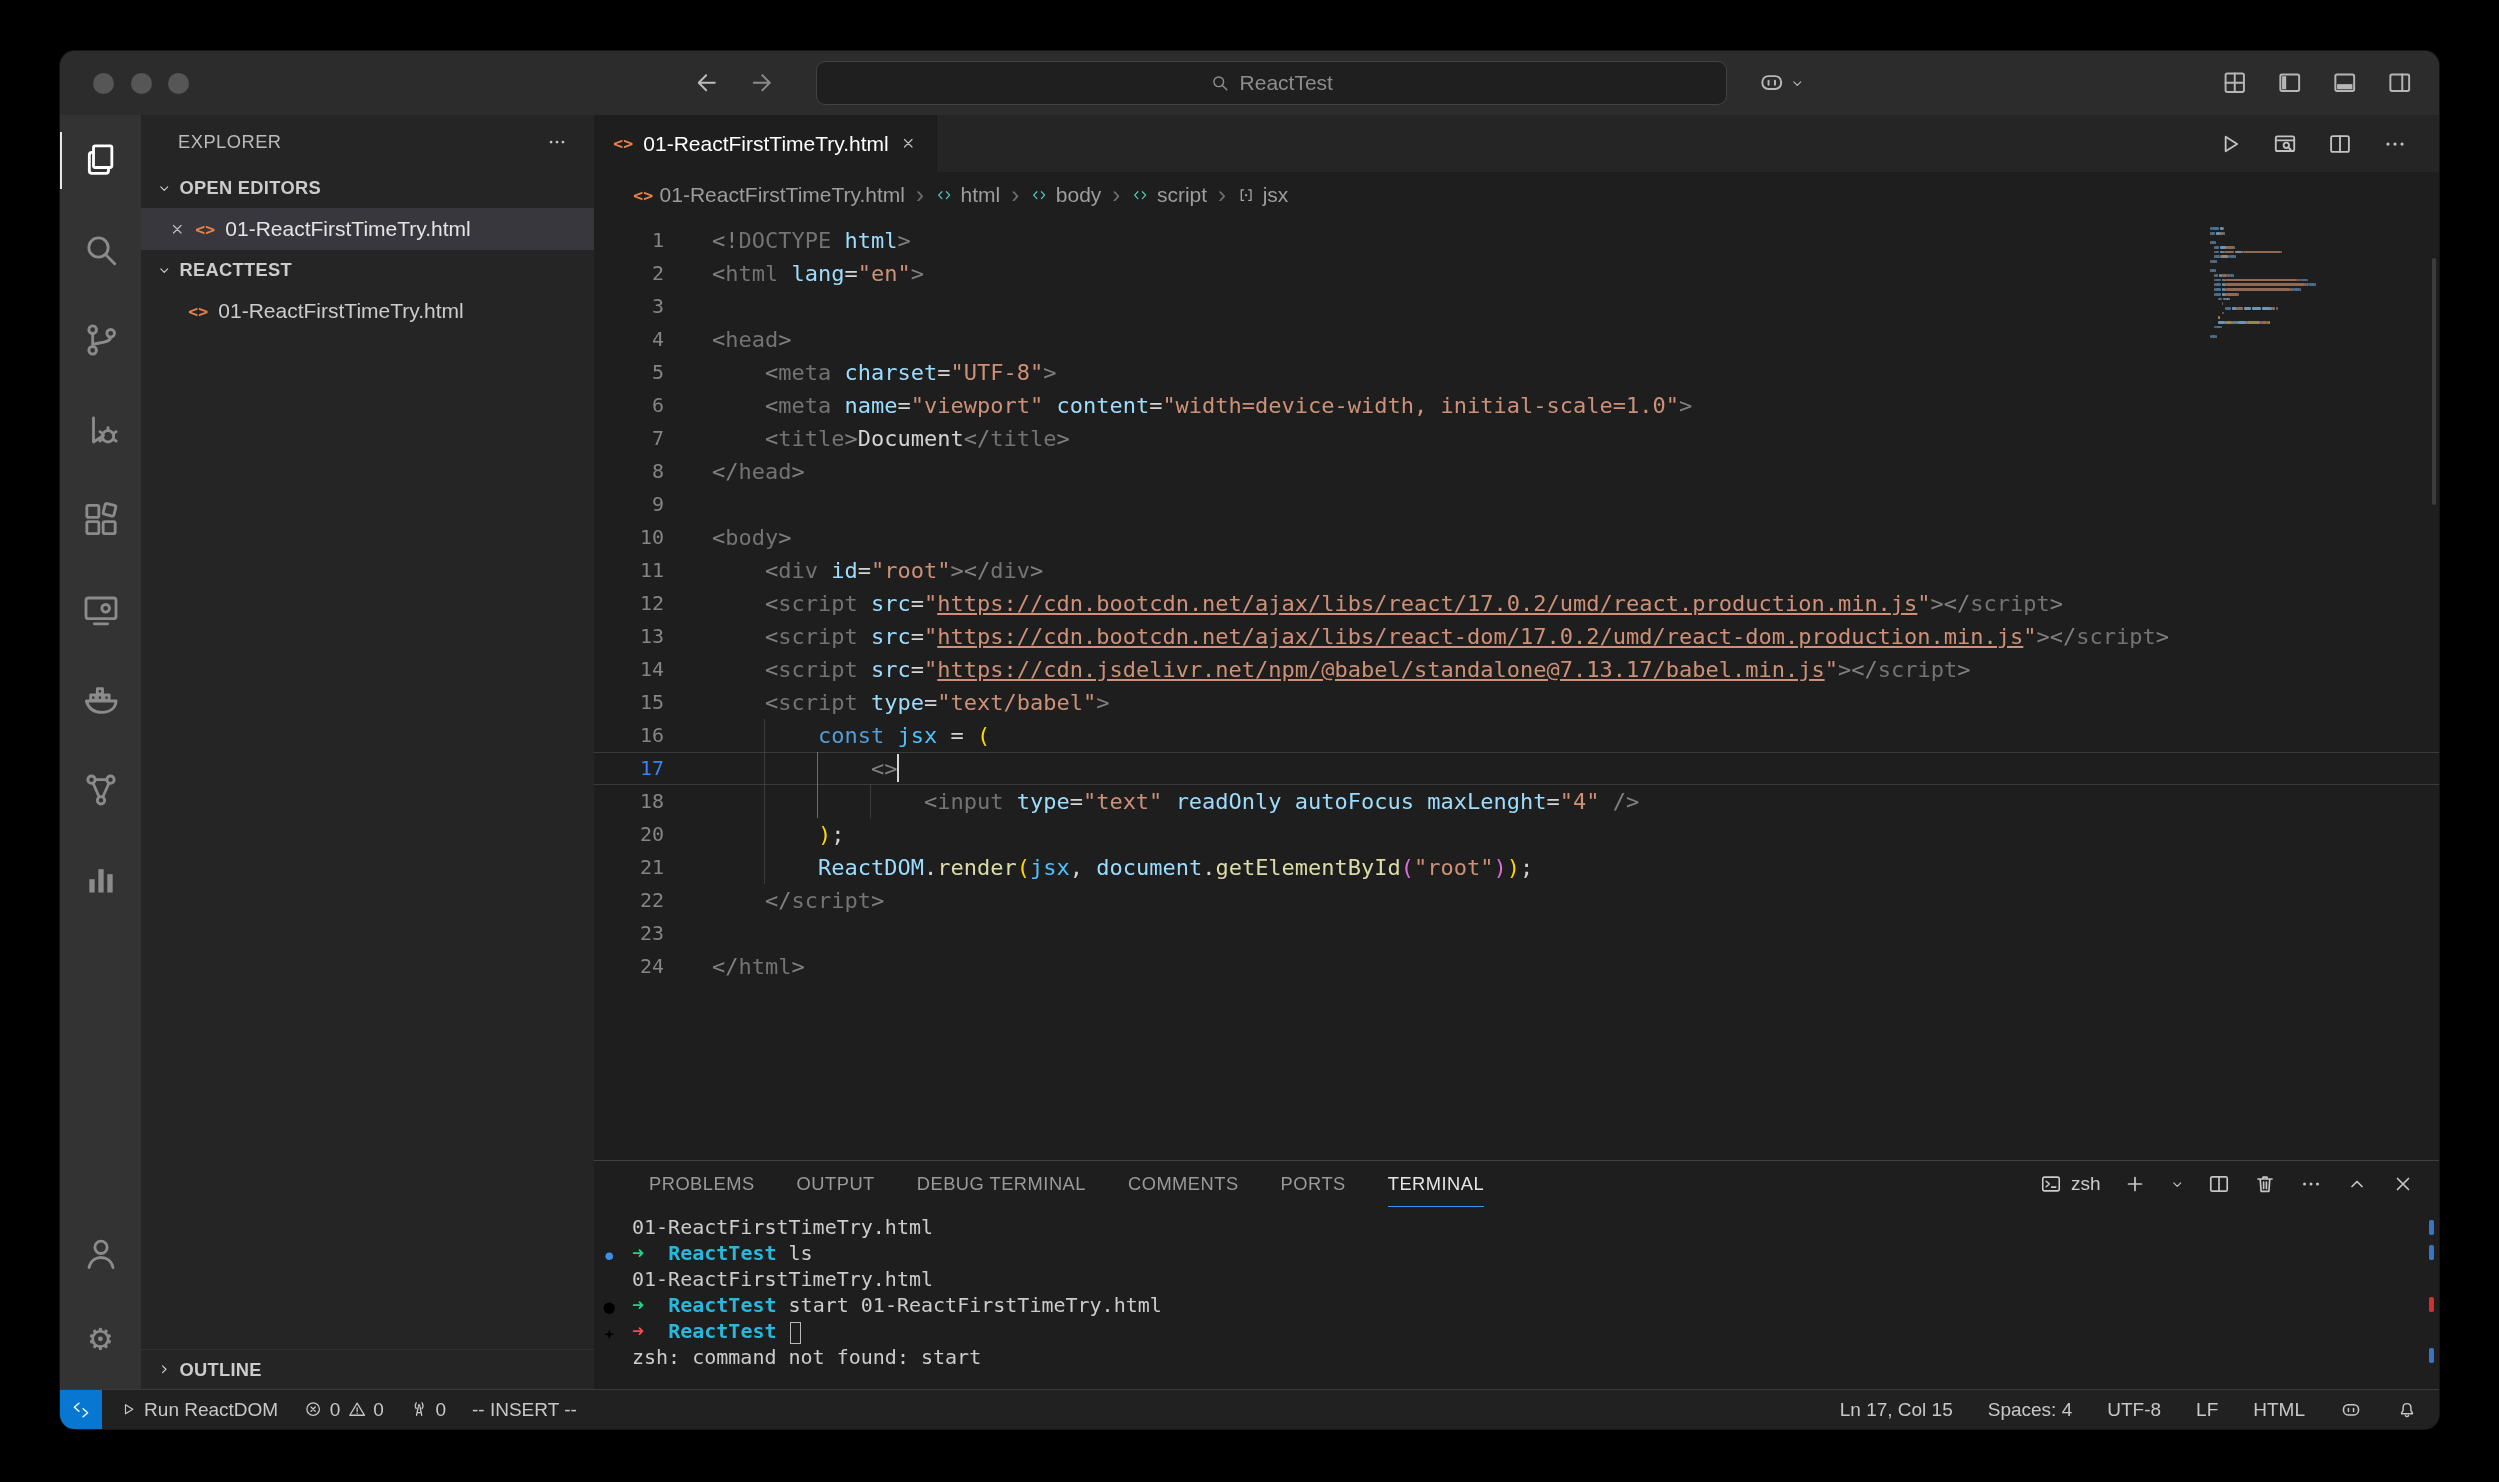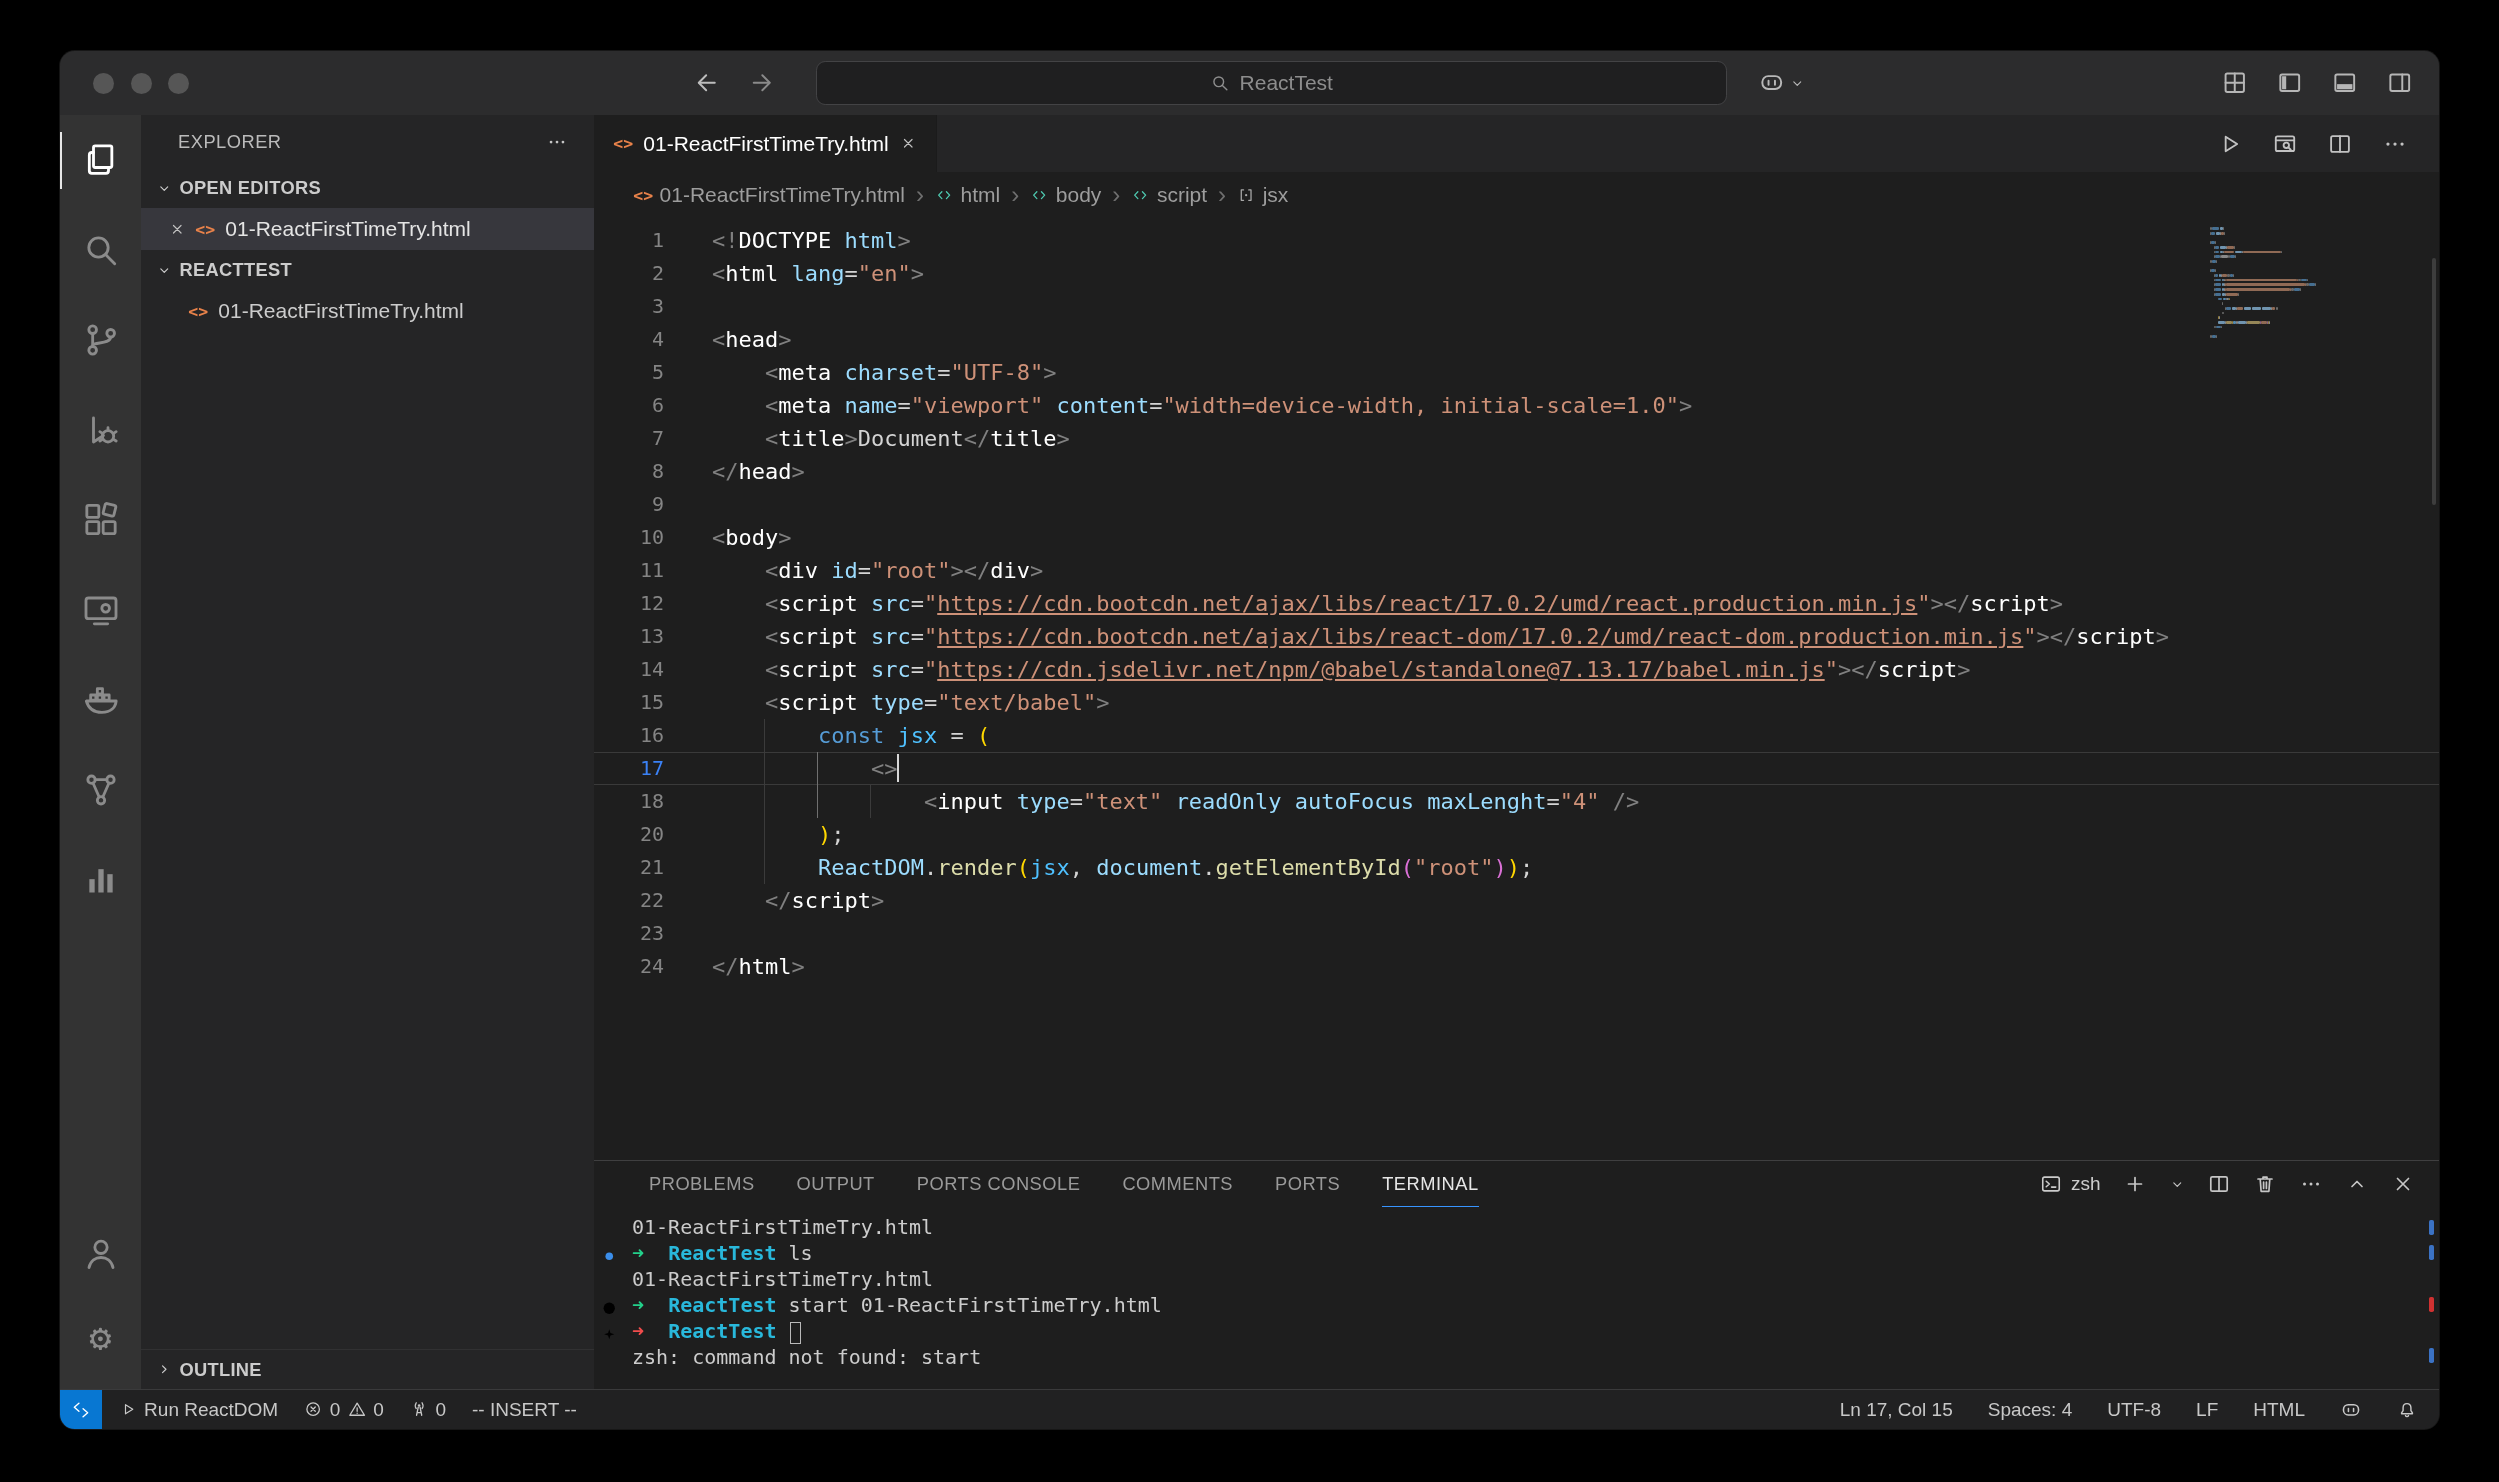--- a/index.html
+++ b/index.html
@@ -62,21 +62,21 @@
   
   .codearea{flex:1;position:relative;overflow:hidden;font-family:"DejaVu Sans Mono","Liberation Mono",monospace;font-size:22px;line-height:33px;padding-top:5.5px}
   .cl{display:flex;height:33px;position:relative}
   .cl .num{width:70px;text-align:right;color:#858585;font-size:20px;flex:none;user-select:none}
   .cl .ltxt{margin-left:48px;white-space:pre}
   .cl.cur{box-shadow:inset 0 0.9px 0 #3a3a3a,inset 0 -0.9px 0 #3a3a3a}
   .cl.cur .num{color:#3b82f6}
   .guide{position:absolute;top:0;bottom:0;width:0.9px;background:#3b3b3b}
   .guide.active{background:#707070}
   .caret{position:absolute;top:2.7px;width:1.8px;height:27.5px;background:#d7d7d7}
-  .tk-p{color:#808080}.tk-t{color:#ffffff}.tk-a{color:#9cdcfe}.tk-s{color:#ce9178}
+  .tk-p{color:#808080}.tk-t{color:#737373}.tk-a{color:#9cdcfe}.tk-s{color:#ce9178}
   .tk-u{color:#ce9178;text-decoration:underline}.tk-w{color:#d4d4d4}.tk-k{color:#569cd6}
   .tk-c{color:#4fc1ff}.tk-f{color:#dcdcaa}.tk-b1{color:#ffd700}.tk-b2{color:#da70d6}
   .minimap{position:absolute;right:119px;top:9.2px;width:110px}
   .mrow{height:2.7px;margin-bottom:2px;display:flex}
   .mseg{height:2.7px;border-radius:0.9px}
   .vscroll{position:absolute;right:2.7px;top:40px;width:4.6px;height:247px;background:rgba(121,121,121,.35);border-radius:2.7px}
   
   .panel{height:229px;flex:none;border-top:0.9px solid #3f3f40;background:#1e1e1e;display:flex;flex-direction:column}
   .phead{height:46px;flex:none;display:flex;align-items:center;padding:0 24px 0 55px}
   .ptabs{display:flex;align-items:stretch;height:100%}
@@ -720,21 +720,21 @@
                 <span class="mseg" style="width: 1px; background: rgb(119, 119, 119); opacity: 0.85;"></span>
               </div>
             </div>
           <div class="vscroll"></div>
         </div>
         <div class="panel">
           <div class="phead">
             <div class="ptabs" id="ptabs">
                 <div class="ptab">PROBLEMS</div>
                 <div class="ptab">OUTPUT</div>
-                <div class="ptab">PORTS CONSOLE</div>
+                <div class="ptab">DEBUG TERMINAL</div>
                 <div class="ptab">COMMENTS</div>
                 <div class="ptab">PORTS</div>
                 <div class="ptab active">TERMINAL</div>
               </div>
             <div class="ptools">
               <div class="shellsel">
                 <span class="ic i24">
                     <svg viewBox="0 0 24 24">
                       <rect x="3" y="4.5" width="18" height="15" rx="2"></rect>
                       <path d="M6.8 9l3.4 3-3.4 3M12.6 15.4h4.6"></path>

